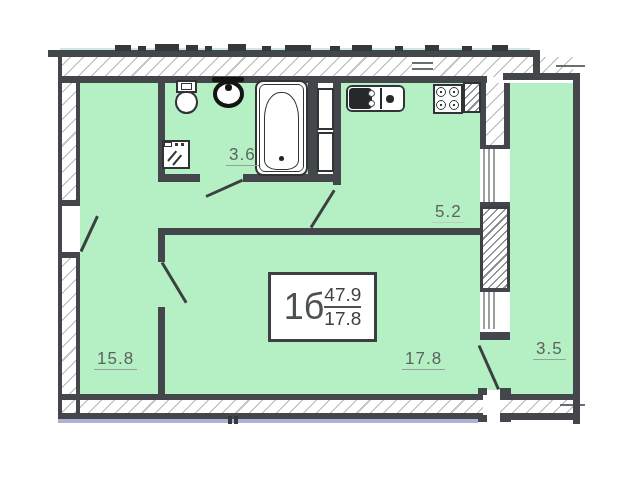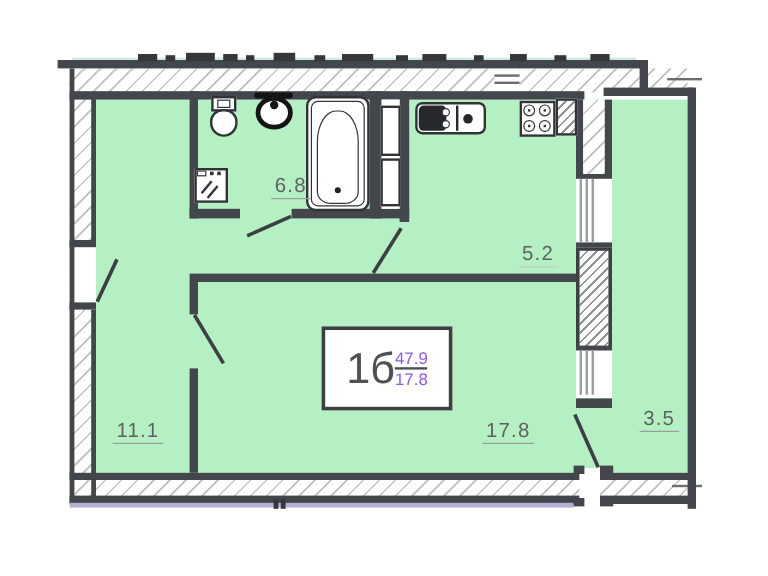--- a/index.html
+++ b/index.html
@@ -16,22 +16,22 @@
   .leaf{position:absolute;height:3px;background:#3c4043;transform-origin:0 50%;}
   .glaze{position:absolute;width:2px;background:#9aa0a0;}
   .fixture{position:absolute;box-sizing:border-box;background:#fff;border:2px solid #303437;}
   .area-label{position:absolute;color:#5d6261;font-size:17px;letter-spacing:1px;
     border-bottom:1.5px solid #989e9b;padding:0 3px 2px 3px;line-height:1;}
   .deco{position:absolute;background:#35383b;}
   .thin{position:absolute;background:#6a6e70;}
   .stamp{position:absolute;left:268px;top:272px;width:103px;height:64px;background:#fff;
     border:3px solid #3c4043;display:flex;align-items:center;justify-content:center;gap:0;}
   .stamp-type{font-size:36px;color:#4d5154;line-height:1;}
-  .stamp-frac{display:flex;flex-direction:column;align-items:center;color:#8b5cf6;
-    font-size:14px;line-height:1.15;}
+  .stamp-frac{display:flex;flex-direction:column;align-items:center;color:#404040;
+    font-size:19px;line-height:1.15;}
   .stamp-frac .bot{border-top:2px solid #4d5154;}
 </style>
 </head>
 <body>
 
 <div class="plan">
 
   <div class="abs green" style="left:80px;top:83px;width:493px;height:311px;"></div>
 
   <div class="abs hatch" style="left:58px;top:57px;width:475px;height:20px;"></div>
@@ -161,23 +161,23 @@
   <div class="deco" style="left:228px;top:44px;width:18px;height:7px;"></div>
   <div class="deco" style="left:262px;top:46px;width:9px;height:5px;"></div>
   <div class="deco" style="left:285px;top:45px;width:26px;height:6px;"></div>
   <div class="deco" style="left:330px;top:46px;width:10px;height:5px;"></div>
   <div class="deco" style="left:352px;top:45px;width:20px;height:6px;"></div>
   <div class="deco" style="left:395px;top:46px;width:8px;height:5px;"></div>
   <div class="deco" style="left:425px;top:45px;width:14px;height:6px;"></div>
   <div class="deco" style="left:462px;top:46px;width:10px;height:5px;"></div>
   <div class="deco" style="left:492px;top:45px;width:16px;height:6px;"></div>
 
-  <div class="area-label" style="left:226px;top:146px;">6.8</div>
+  <div class="area-label" style="left:226px;top:146px;">3.6</div>
   <div class="area-label" style="left:432px;top:203px;border-bottom-color:#c2c8c5;">5.2</div>
-  <div class="area-label" style="left:94px;top:350px;">11.1</div>
+  <div class="area-label" style="left:94px;top:350px;">15.8</div>
   <div class="area-label" style="left:402px;top:350px;">17.8</div>
   <div class="area-label" style="left:533px;top:340px;">3.5</div>
 
   <div class="stamp">
     <span class="stamp-type">1б</span>
     <span class="stamp-frac">
       <span class="top">47.9</span>
       <span class="bot">17.8</span>
     </span>
   </div>

